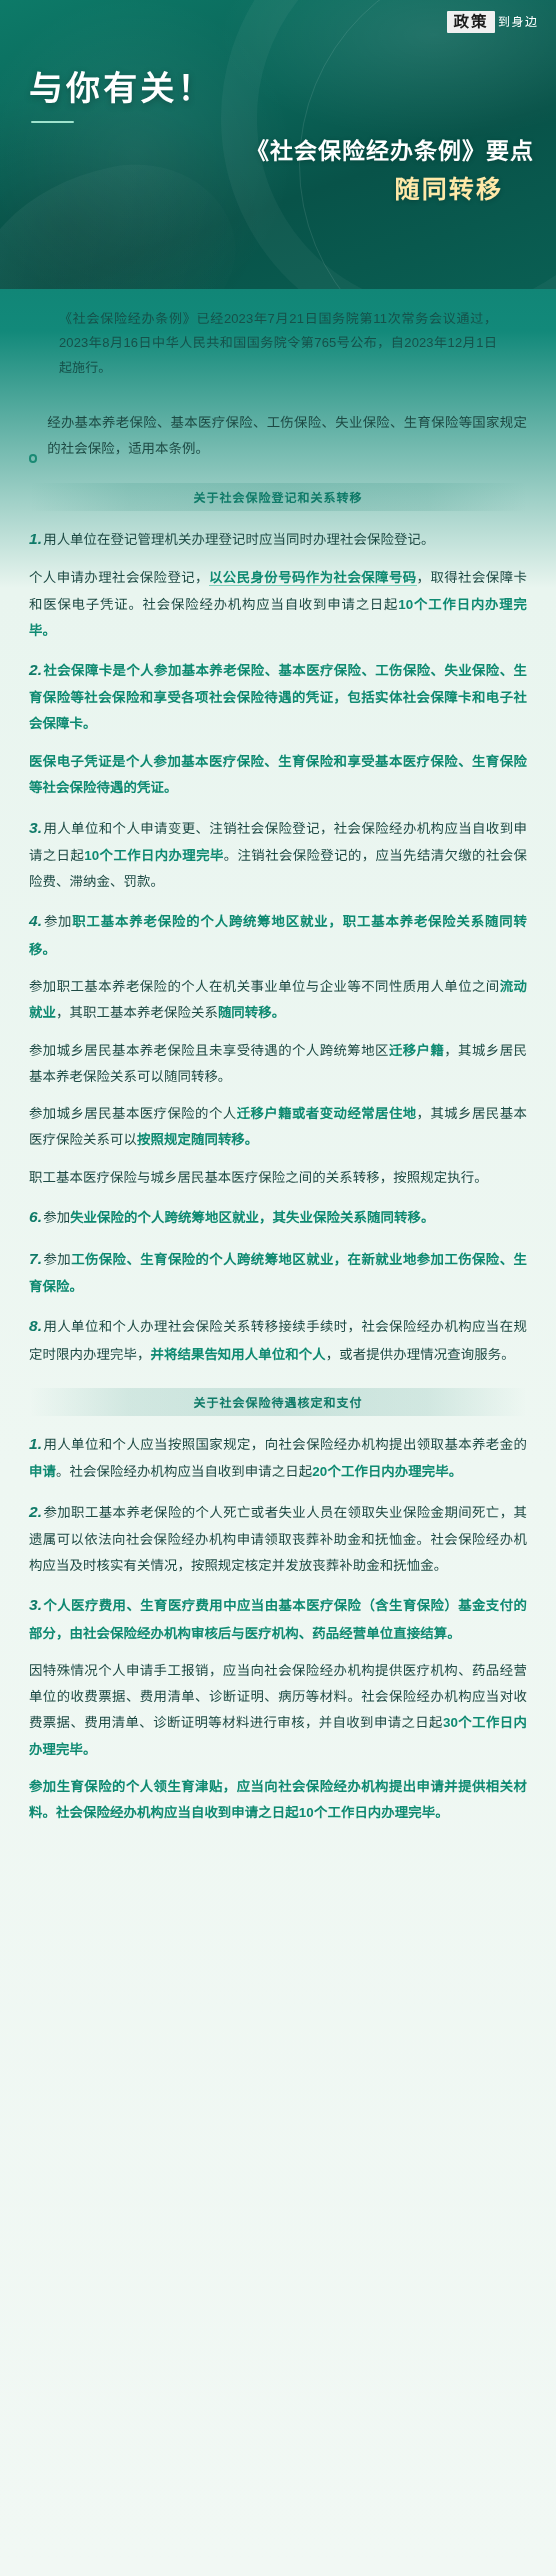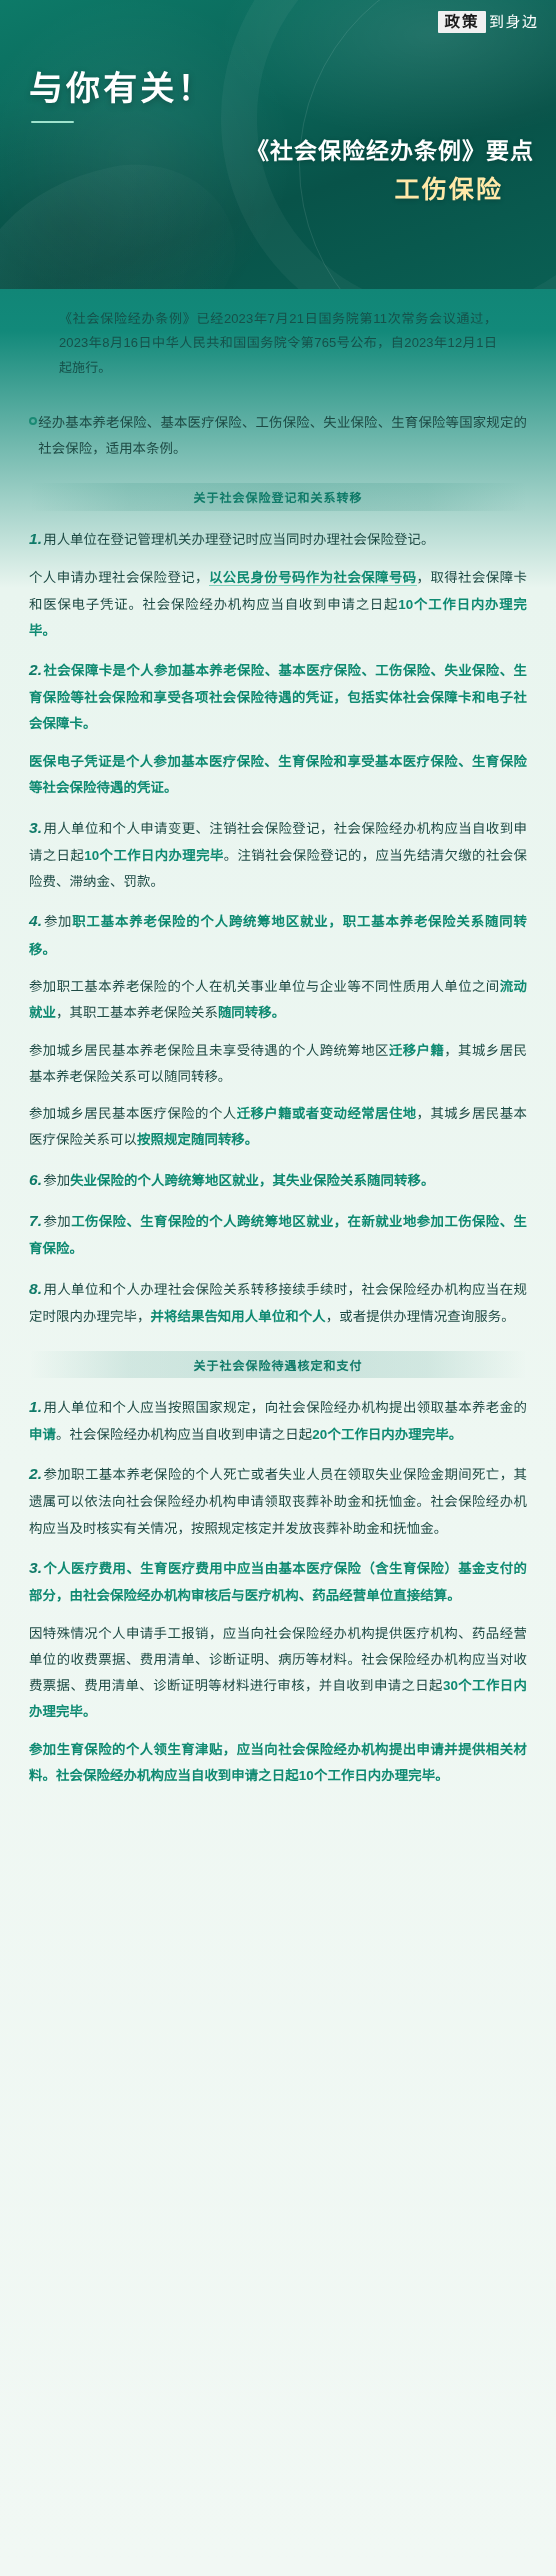--- a/index.html
+++ b/index.html
@@ -76,21 +76,21 @@
     font-size: 15.5px;
     font-weight: bold;
     letter-spacing: 2.1px;
     padding: 2.6px 6.2px 3.6px;
     line-height: 1;
     border-radius: 1px;
   }
   .brand-sub {
     display:inline-block;
     color: #ffffff;
-    font-size: 15px;
+    font-size: 12px;
     letter-spacing: 1.5px;
     line-height: 1;
     padding-bottom: 1px;
   }
 
   .title-wrap {
     position: absolute;
     left: 29px;
     top: 70px;
     width: 505px;
@@ -189,22 +189,22 @@
 
   
   .content {
     width: 556px;
     padding: 13.4px 29px 31px;
   }
   .block { margin-bottom: 13.4px; }
 
   .bullet-row {
     display: flex;
-    gap: 1px;
-    align-items: flex-start;
+    gap: 10px;
+    align-items: flex-end;
   }
   .dot {
     flex: 0 0 auto;
     width: 8.2px; height: 8.2px;
     border-radius: 50%;
     border: 2.1px solid #1a8a74;
     margin-top: 6.7px;
   }
   .para {
     color: #1d4a44;
@@ -262,21 +262,21 @@
 
     <div class="brand-badge">
       <span class="brand-main">政策</span>
       <span class="brand-sub">到身边</span>
     </div>
 
     <div class="title-wrap">
       <div class="title-main">与你有关！</div>
       <div class="title-rule"></div>
       <div class="title-line2">《社会保险经办条例》要点</div>
-      <div class="title-line3">工伤保险</div>
+      <div class="title-line3">随同转移</div>
     </div>
   </div>
 
   <div class="intro">
     <p>《社会保险经办条例》已经2023年7月21日国务院第11次常务会议通过，2023年8月16日中华人民共和国国务院令第765号公布，自2023年12月1日起施行。</p>
   </div>
 
 
   <div class="content">
 
@@ -308,20 +308,23 @@
         <div class="item">
           <div class="para"><span class="plain">参加职工基本养老保险的个人在机关事业单位与企业等不同性质用人单位之间</span><span class="hl">流动就业</span><span class="plain">，其职工基本养老保险关系</span><span class="hl">随同转移。</span></div>
         </div>
         <div class="item">
           <div class="para"><span class="plain">参加城乡居民基本养老保险且未享受待遇的个人跨统筹地区</span><span class="hl">迁移户籍</span><span class="plain">，其城乡居民基本养老保险关系可以随同转移。</span></div>
         </div>
         <div class="item">
           <div class="para"><span class="plain">参加城乡居民基本医疗保险的个人</span><span class="hl">迁移户籍或者变动经常居住地</span><span class="plain">，其城乡居民基本医疗保险关系可以</span><span class="hl">按照规定随同转移。</span></div>
         </div>
         <div class="item">
+          <div class="para"><span class="plain">职工基本医疗保险与城乡居民基本医疗保险之间的关系转移，按照规定执行。</span></div>
+        </div>
+        <div class="item">
           <div class="para"><span class="num">6.</span><span class="plain">参加</span><span class="hl">失业保险的个人跨统筹地区就业，其失业保险关系随同转移。</span></div>
         </div>
         <div class="item">
           <div class="para"><span class="num">7.</span><span class="plain">参加</span><span class="hl">工伤保险、生育保险的个人跨统筹地区就业，在</span><span class="hl">新就业地参加工伤保险、生育保险。</span></div>
         </div>
         <div class="item">
           <div class="para"><span class="num">8.</span><span class="plain">用人单位和个人办理社会保险关系转移接续手续时，社会保险经办机构应当在规定时限内办理完毕，</span><span class="hl">并将结果告知用人单位和个人</span><span class="plain">，或者提供办理情况查询服务。</span></div>
         </div>
         <div class="subhead">关于社会保险待遇核定和支付</div>
         <div class="item">

